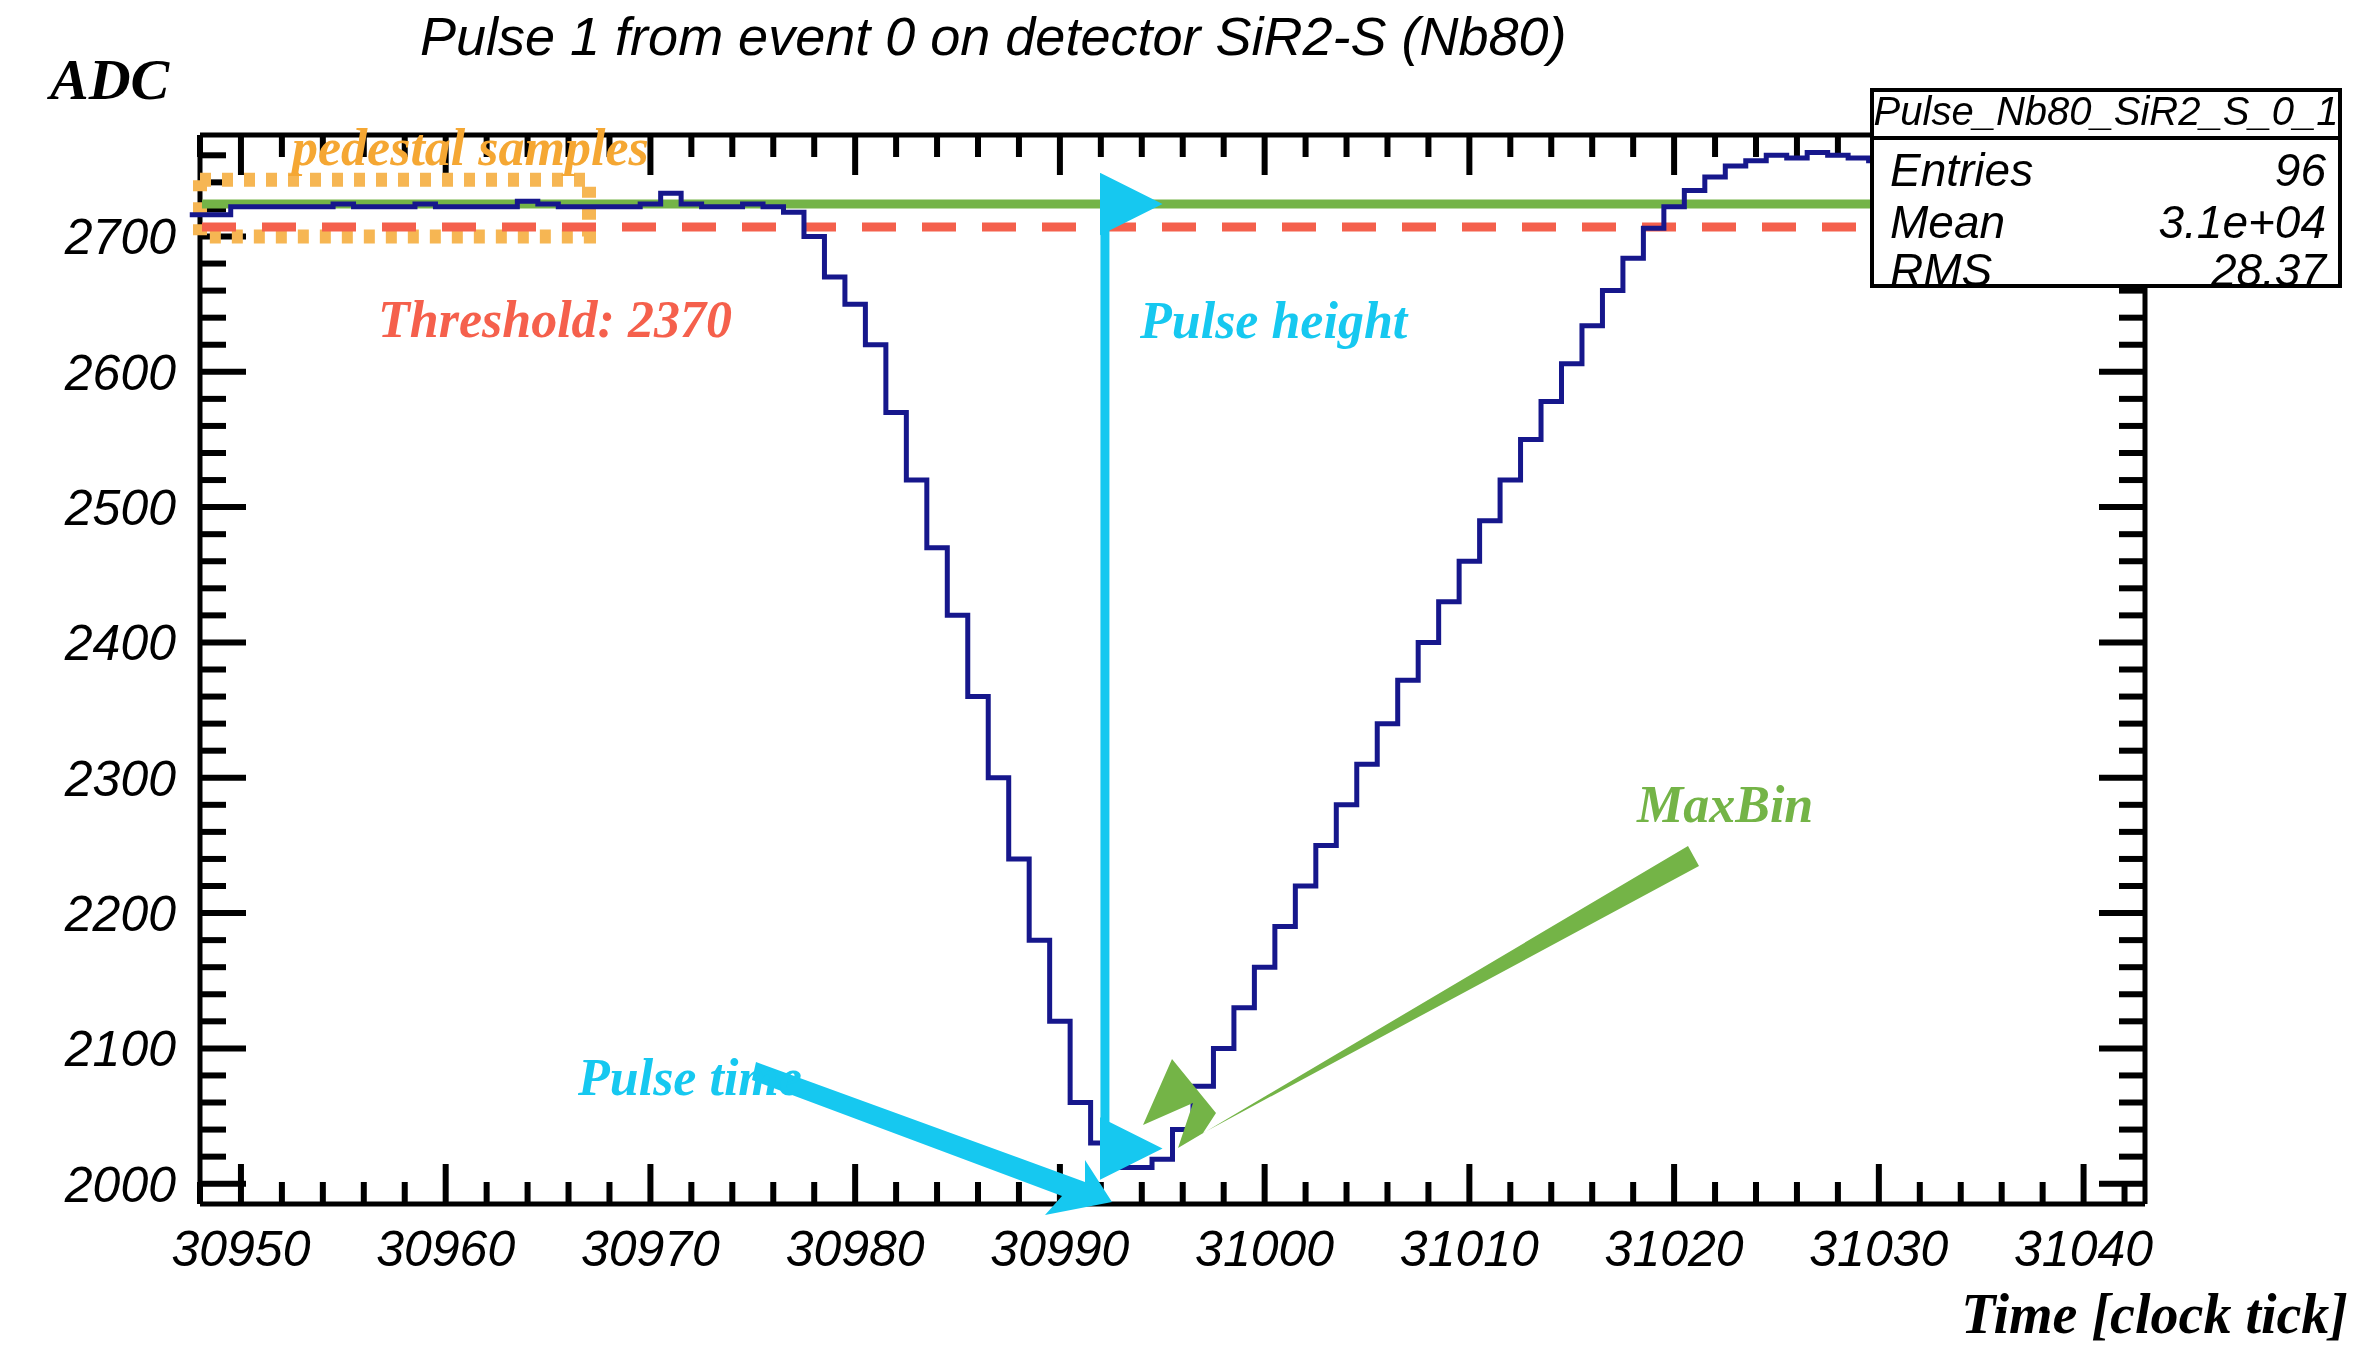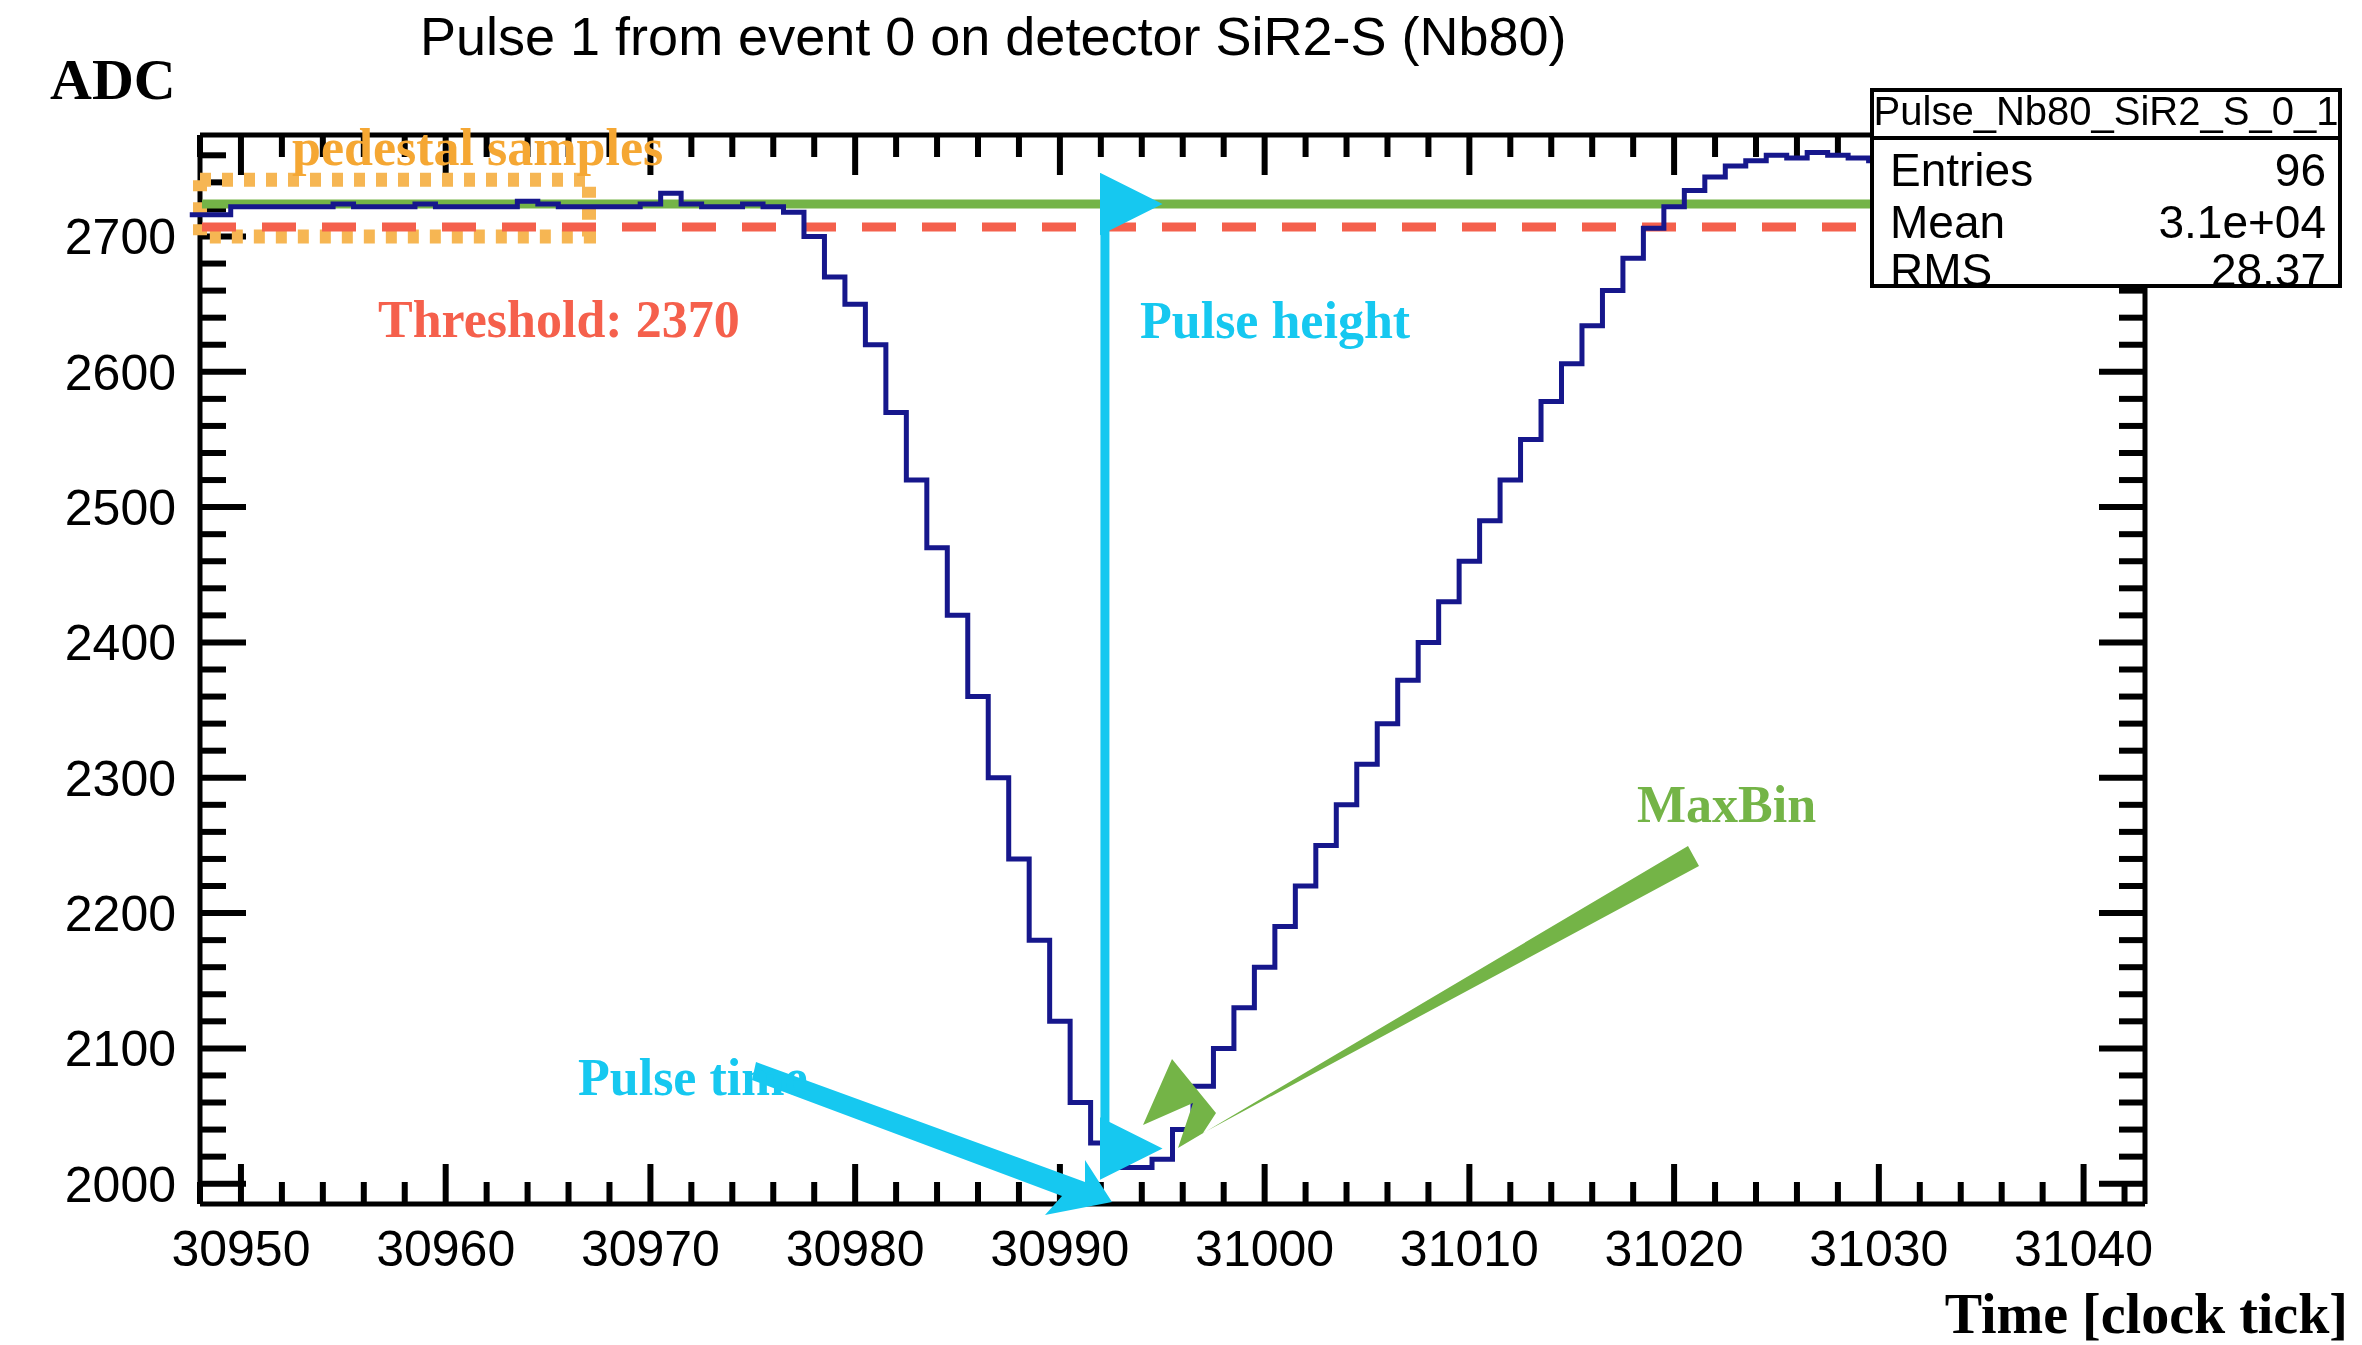--- a/index.html
+++ b/index.html
@@ -1,18 +1,18 @@
 <!DOCTYPE html>
 <html><head>
 <meta charset="utf-8">
 <style>
   html,body{margin:0;padding:0;background:#ffffff;}
   body{width:2362px;height:1345px;position:relative;overflow:hidden;
        font-family:"Liberation Sans", sans-serif;}
-  .root{position:absolute;inset:0;}
+  .root{position:absolute;inset:0;font-style:italic;}
   svg.canvas{position:absolute;left:0;top:0;width:2362px;height:1345px;display:block;}
   .ttl{font-family:"Liberation Sans",sans-serif;font-size:54px;fill:#000;}
   .axnum{font-family:"Liberation Sans",sans-serif;font-size:50px;fill:#000;}
   .serifb{font-family:"Liberation Serif",serif;font-weight:bold;}
   .adclbl{font-size:58px;fill:#000;}
   .xttl{font-size:56px;fill:#000;}
   .annot{font-size:52px;}
   .statstxt{font-family:"Liberation Sans",sans-serif;font-size:46px;fill:#000;}
   .statsttl{font-family:"Liberation Sans",sans-serif;font-size:40px;fill:#000;}
 </style>

